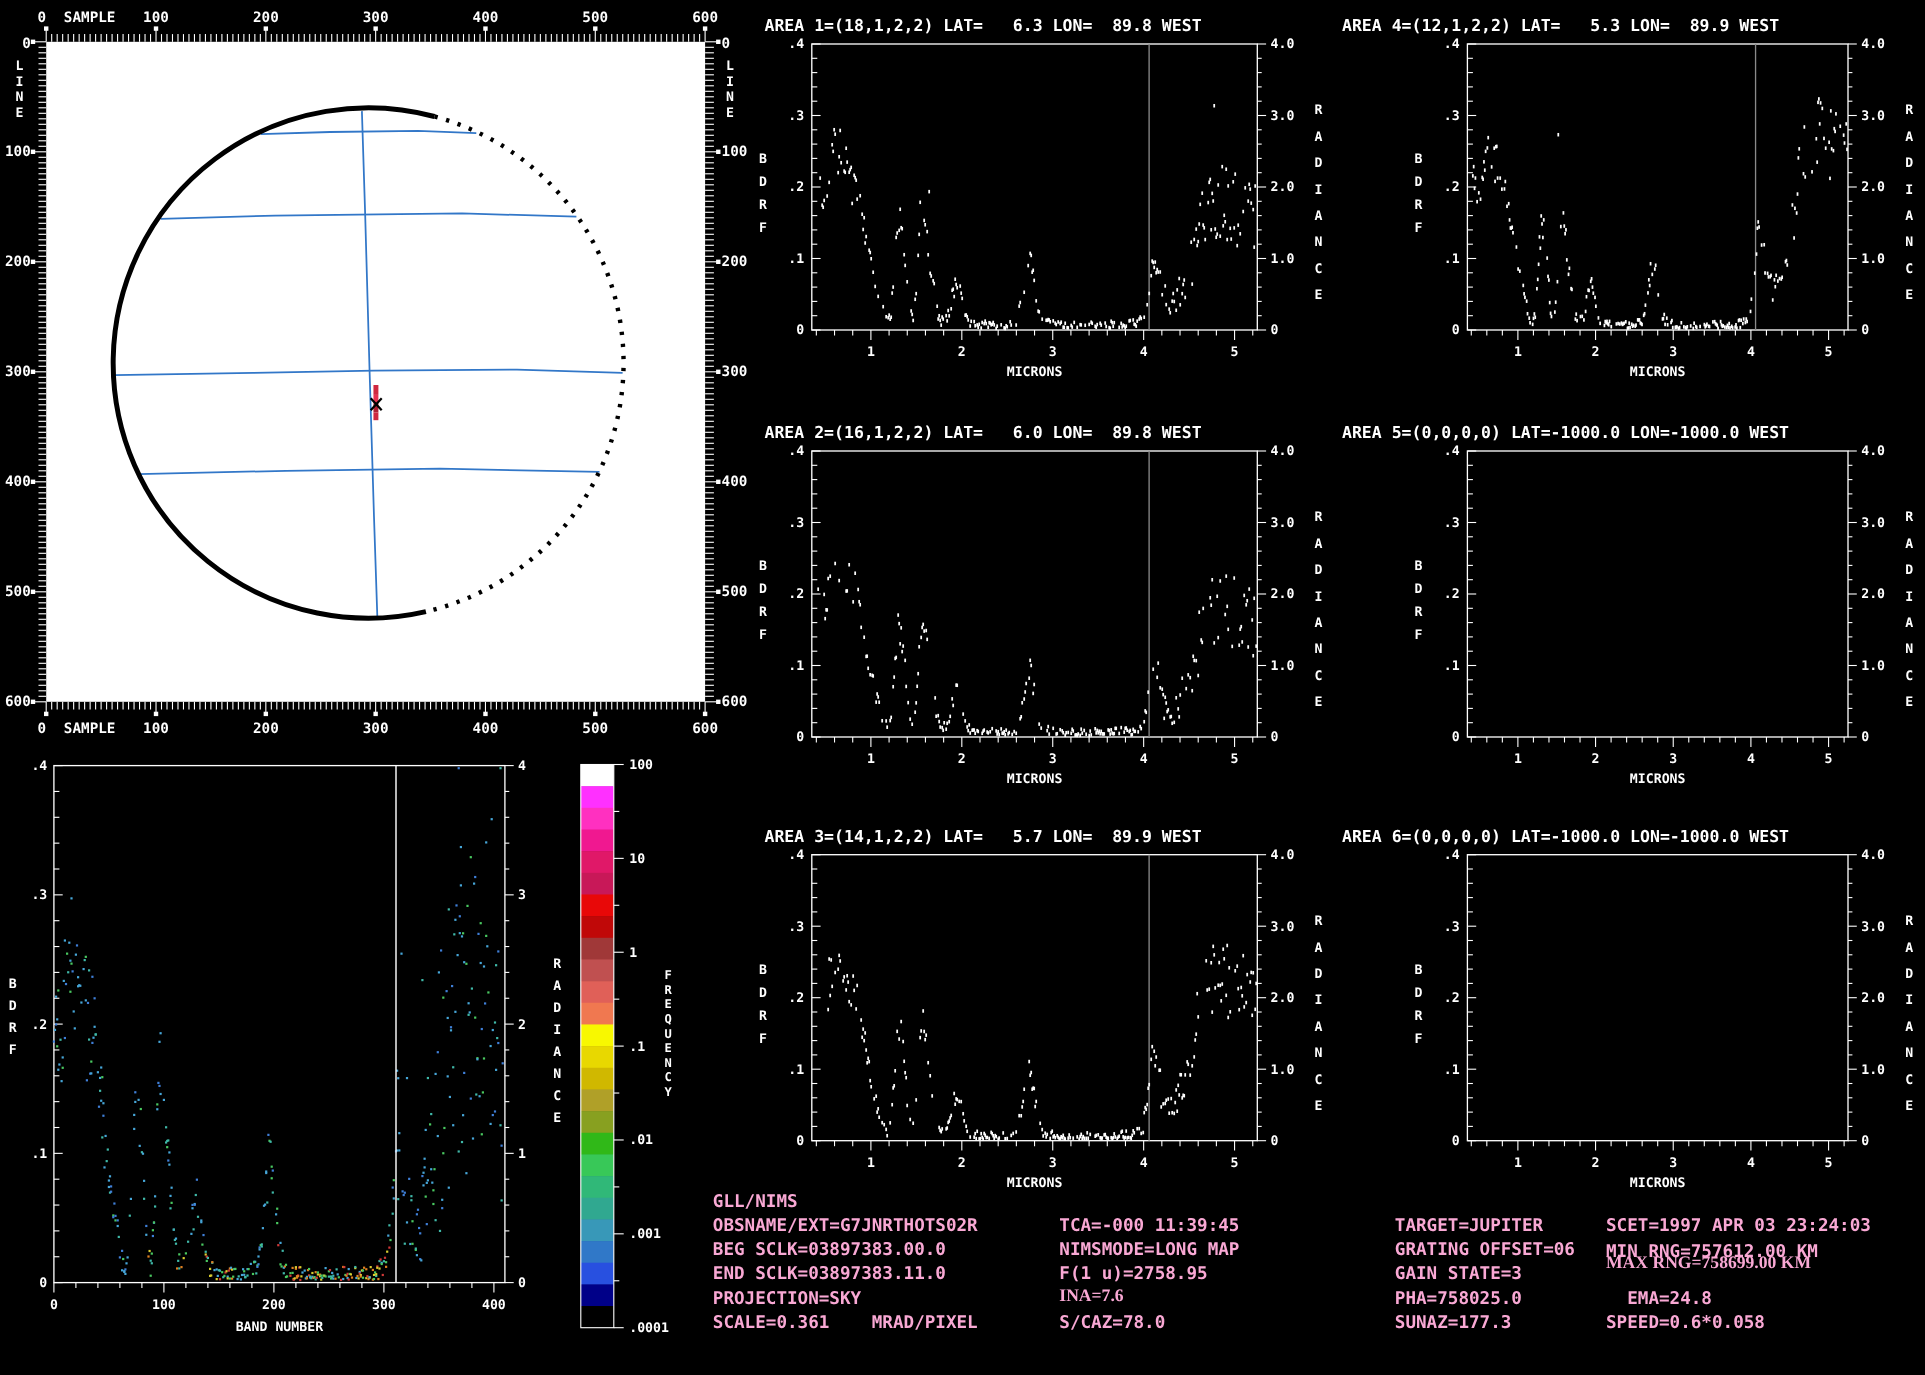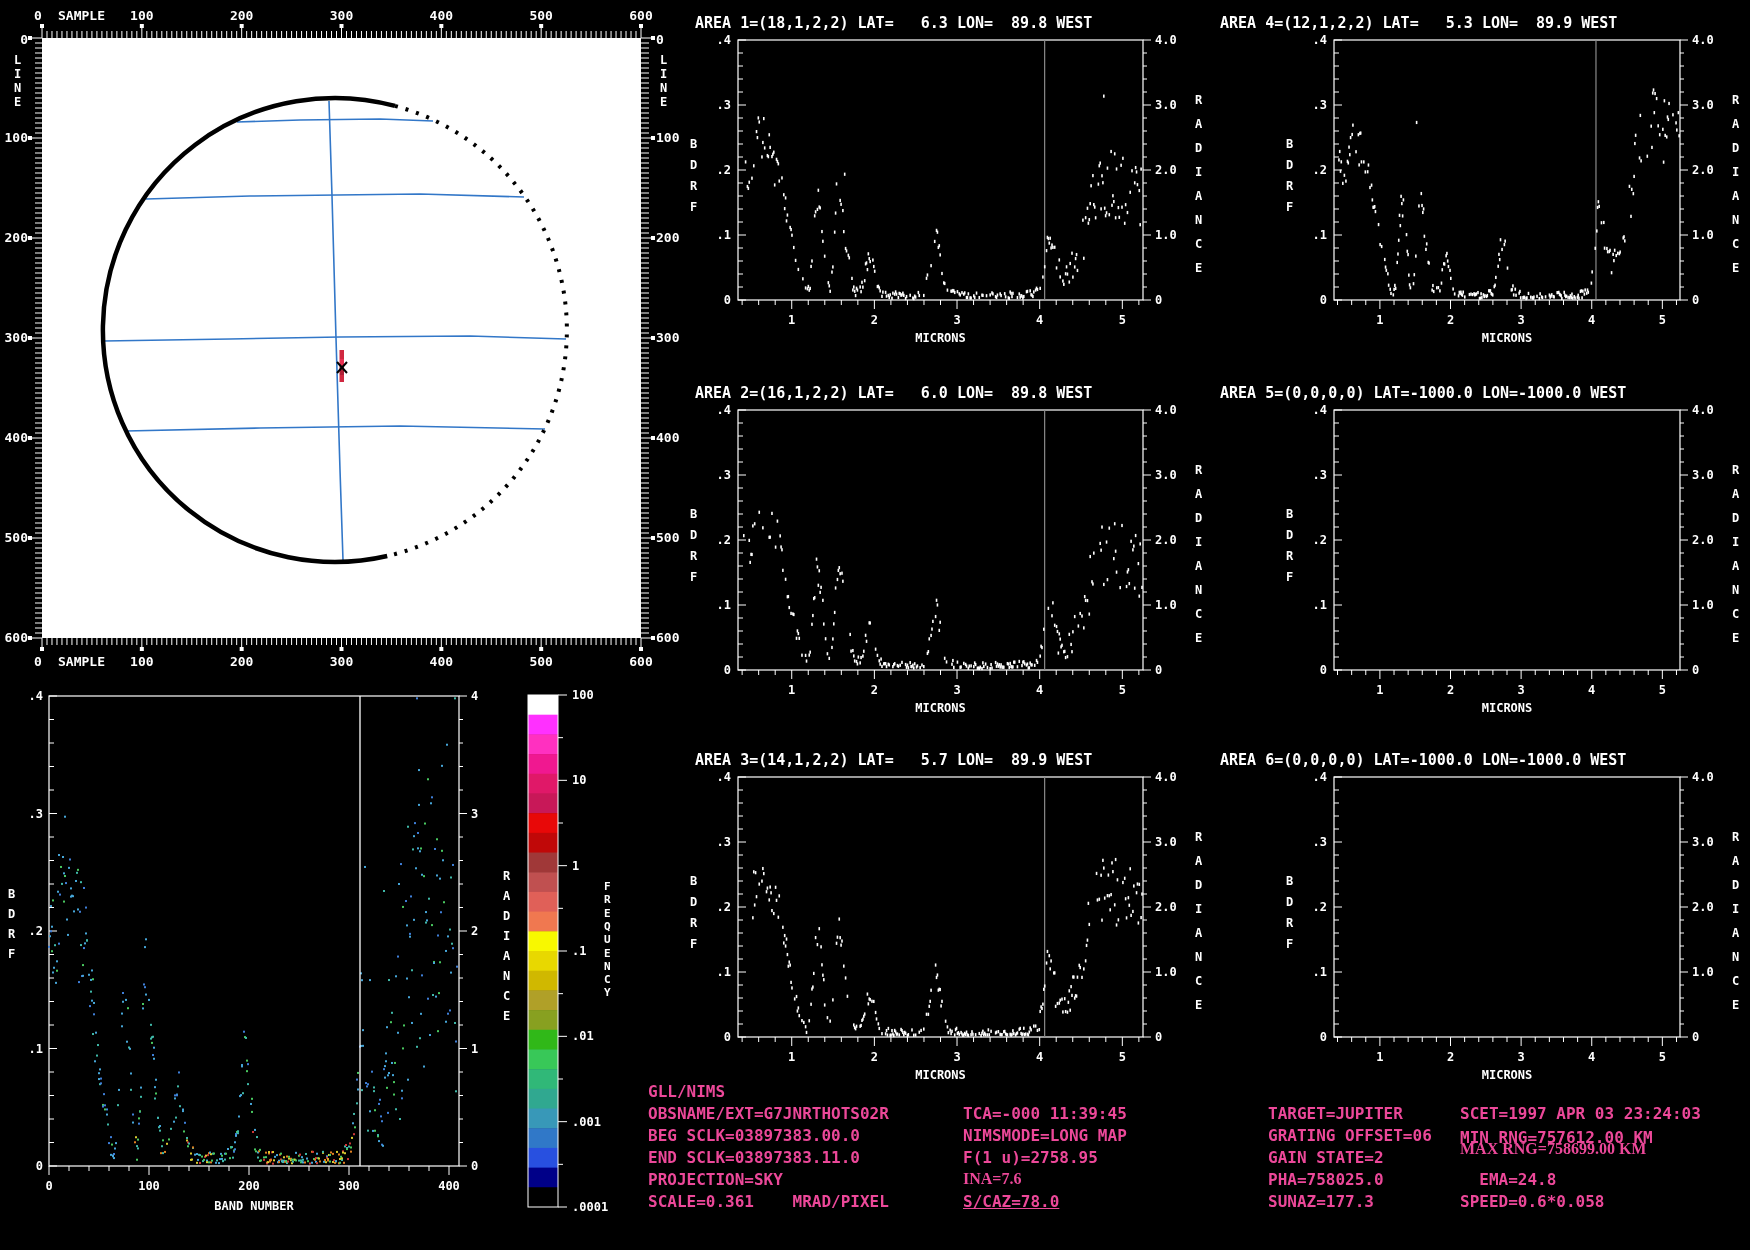--- a/index.html
+++ b/index.html
@@ -1,21 +1,21 @@
 <!DOCTYPE html>
 <html><head>
 <meta charset="utf-8">
 <style>
   html,body{margin:0;padding:0;background:#000;}
   #screen{position:relative;width:1750px;height:1250px;background:#000;overflow:hidden;
           font-family:"DejaVu Sans Mono", monospace;}
   svg{position:absolute;overflow:visible;}
   svg text{white-space:pre;font-family:"DejaVu Sans Mono", monospace;font-weight:700;fill:#fff;}
   #info-panel{position:absolute;left:648px;top:1080px;width:1100px;height:170px;}
-  #info-panel span{position:absolute;color:#ec4899;font:700 16px "DejaVu Sans Mono", monospace;
+  #info-panel span{position:absolute;color:#f9a8d4;font:700 16px "DejaVu Sans Mono", monospace;
                    white-space:pre;letter-spacing:0px;}
 </style>
 </head>
 <body>
 
 <div id="screen">
 
   <svg id="sky" style="left:0;top:0" width="700" height="680" viewBox="0 0 700 680">
       <g stroke="#fff" stroke-width="1">
         <line x1="42" y1="26" x2="42" y2="38"></line>
@@ -2951,24 +2951,24 @@
       <span style="left: 0px; top: 24px; text-align: center;">OBSNAME/EXT=G7JNRTHOTS02R</span>
       <span style="left: 315px; top: 24px;">TCA=-000 11:39:45</span>
       <span style="left: 620px; top: 24px;">TARGET=JUPITER</span>
       <span style="left: 812px; top: 24px;">SCET=1997 APR 03 23:24:03</span>
       <span style="left: 0px; top: 46px;">BEG SCLK=03897383.00.0</span>
       <span style="left: 315px; top: 46px;">NIMSMODE=LONG MAP</span>
       <span style="left: 620px; top: 46px;">GRATING OFFSET=06</span>
       <span style="left: 812px; top: 48px;">MIN RNG=757612.00 KM</span>
       <span style="left: 0px; top: 68px;">END SCLK=03897383.11.0</span>
       <span style="left: 315px; top: 68px;">F(1 u)=2758.95</span>
-      <span style="left: 620px; top: 68px;">GAIN STATE=2</span>
+      <span style="left: 620px; top: 68px;">GAIN STATE=3</span>
       <span style="left: 812px; top: 60px; font-family: Liberation Serif, serif;">MAX RNG=758699.00 KM</span>
       <span style="left: 0px; top: 90px;">PROJECTION=SKY</span>
       <span style="left: 315px; top: 90px; font-family: Liberation Serif, serif;">INA=7.6</span>
       <span style="left: 620px; top: 90px;">PHA=758025.0</span>
       <span style="left: 812px; top: 90px;">  EMA=24.8</span>
       <span style="left: 0px; top: 112px;">SCALE=0.361    MRAD/PIXEL</span>
-      <span style="left: 315px; top: 112px; text-decoration: underline;">S/CAZ=78.0</span>
+      <span style="left: 315px; top: 112px;">S/CAZ=78.0</span>
       <span style="left: 620px; top: 112px;">SUNAZ=177.3</span>
       <span style="left: 812px; top: 112px;">SPEED=0.6*0.058</span>
     </div>
 </div>
 
 </body></html>

